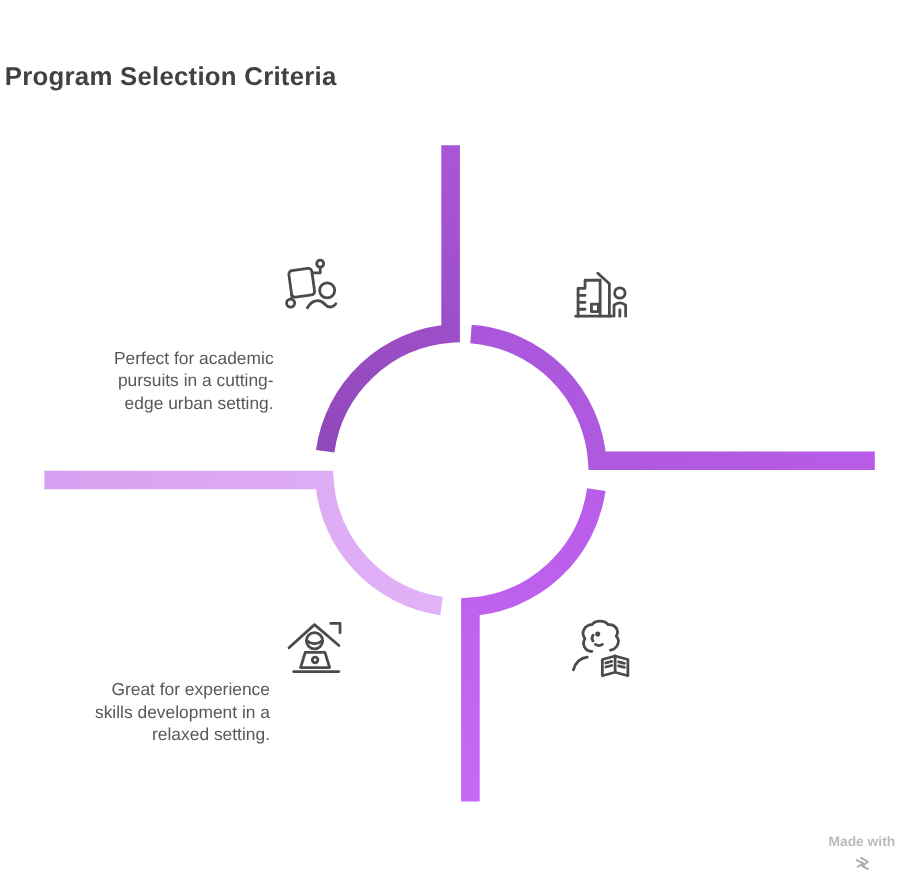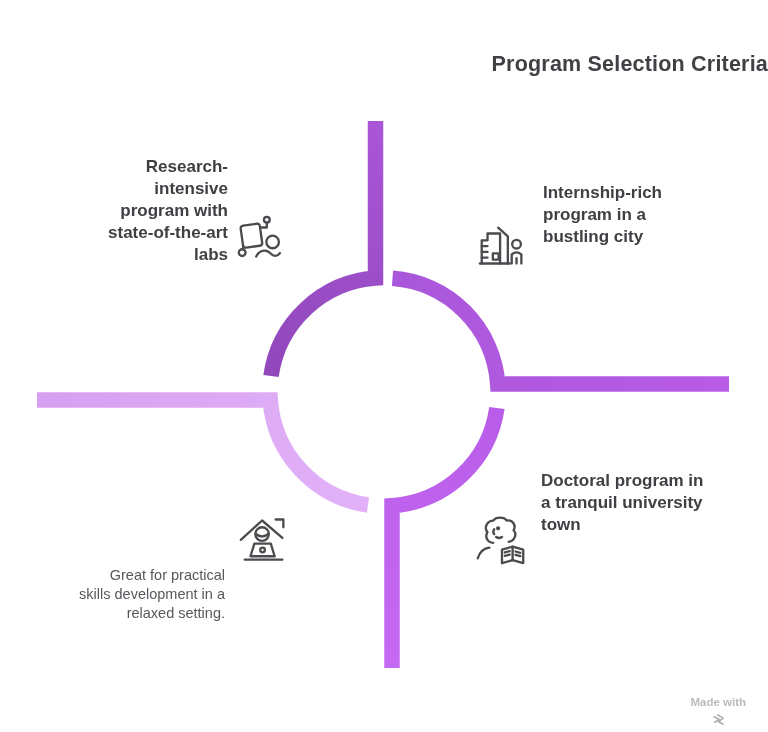--- a/index.html
+++ b/index.html
@@ -1,21 +1,21 @@
 <!DOCTYPE html>
 <html><head>
 <meta charset="utf-8">
 <style>
   html,body{margin:0;padding:0;background:#ffffff;}
   .canvas{
     position:relative;width:768px;height:732px;background:#ffffff;overflow:hidden;
     font-family:"Liberation Sans",sans-serif;
   }
   .page-title{
-    position:absolute;left:16px;right:0;top:52px;text-align:right;
+    position:absolute;left:4px;right:0;top:52px;text-align:left;
     font-size:21.5px;font-weight:700;color:#3f4145;letter-spacing:.2px;
   }
   .center-graphic{position:absolute;left:0;top:0;}
   .q-heading{
     position:absolute;font-weight:700;font-size:17px;line-height:22px;
     color:#3e4044;white-space:pre-line;
   }
   .q-body{
     position:absolute;font-weight:400;font-size:14.5px;line-height:19px;
     color:#55585c;white-space:pre-line;
@@ -57,71 +57,63 @@
       </linearGradient>
     </defs>
     <g fill="none" stroke-width="15.5" stroke-linecap="butt" stroke-linejoin="miter">
       <path stroke="url(#gradTL)" d="M 375.5 121 L 375.5 278 A 114 114 0 0 0 271 376"></path>
       <path stroke="url(#gradTR)" d="M 392.5 278.3 A 114 114 0 0 1 497.7 384 L 729 384"></path>
       <path stroke="url(#gradBR)" d="M 496.9 408 A 114 114 0 0 1 392 505.7 L 392 668"></path>
       <path stroke="url(#gradBL)" d="M 368 505 A 114 114 0 0 1 270.3 400 L 37 400"></path>
     </g>
   </svg>
 
-  <div class="q-heading ta-r" style="left:28px;top:156px;width:200px;">Research-
-intensive
-program with
-state-of-the-art
-labs</div>
+  <div class="q-body ta-r" style="left:28px;top:290px;width:200px;">Perfect for academic
+pursuits in a cutting-
+edge urban setting.</div>
   <div class="icon-box" style="left:233px;top:212px;">
     <svg width="58" height="58" viewBox="0 0 60 60" stroke="#4a4b4e">
       <rect x="9" y="13" width="20" height="23" rx="3" transform="rotate(-8 19 24)"></rect>
       <path d="M 29 16 h 6 v -5"></path>
       <circle cx="35" cy="8" r="3"></circle>
       <circle cx="9.5" cy="42" r="3.5"></circle>
       <path d="M 10.5 38.5 V 35"></path>
       <circle cx="41" cy="31" r="6.5"></circle>
       <path d="M 24 46 C 28 38.5 35 38.5 39 43 C 42 46.4 46 46 48.5 42.5"></path>
     </svg>
   </div>
 
-  <div class="q-heading ta-l" style="left:543px;top:182px;width:210px;">Internship-rich
-program in a
-bustling city</div>
   <div class="icon-box" style="left:474px;top:220px;">
     <svg width="58" height="58" viewBox="0 0 60 60" stroke="#4a4b4e">
       <path d="M 8 45 V 21 H 14 V 14 H 27 V 45"></path>
       <path d="M 8 27 H 14 M 8 33 H 14 M 8 39 H 14"></path>
       <path d="M 25 8 L 35 17 V 45"></path>
       <rect x="19.5" y="34.5" width="6" height="6.5"></rect>
       <path d="M 6 45 H 37"></path>
       <circle cx="44" cy="25" r="4.5"></circle>
       <path d="M 39 45 V 35.5 Q 44 31.5 49 35.5 V 45"></path>
       <path d="M 44 45 V 39.5"></path>
     </svg>
   </div>
 
-  <div class="q-body ta-r" style="left:25px;top:566px;width:200px;">Great for practical
+  <div class="q-body ta-r" style="left:25px;top:566px;width:200px;">Great for experience
 skills development in a
 relaxed setting.</div>
   <div class="icon-box" style="left:236px;top:506px;">
     <svg width="58" height="58" viewBox="0 0 60 60" stroke="#4a4b4e">
       <path d="M 5 35 L 27 15 L 48 33"></path>
       <path d="M 41 14 H 49 V 22"></path>
       <circle cx="27" cy="29" r="7"></circle>
       <path d="M 20.5 29 Q 27 34 33.5 29"></path>
       <path d="M 19 39 H 36 L 40 52 H 15 Z"></path>
       <circle cx="27.5" cy="45.5" r="2.4"></circle>
       <path d="M 9 55.5 H 48"></path>
     </svg>
   </div>
 
-  <div class="q-heading ta-l" style="left:541px;top:470px;width:215px;">Doctoral program in
-a tranquil university
-town</div>
   <div class="icon-box" style="left:472px;top:508px;">
     <svg width="58" height="58" viewBox="0 0 60 60" stroke="#4a4b4e">
       <path d="M 22 36 C 16 36 13 30 16 25 C 12 20 16 13 22 13 C 25 9 33 9 36 13 C 42 12 46 18 43 23 C 47 27 44 34 38 35"></path>
       <path d="M 23 22 Q 21 25 23 27"></path>
       <circle cx="27" cy="21" r="1" fill="#4a4b4e"></circle>
       <path d="M 25 30 Q 28 32 31 30"></path>
       <path d="M 6 52 Q 9 42 18 41"></path>
       <path d="M 31 43 L 42 40 L 42 54 L 31 57 Z"></path>
       <path d="M 42 40 L 53 43 L 53 57 L 42 54"></path>
       <path d="M 34 46 L 39 44.7 M 34 49.5 L 39 48.2"></path>

